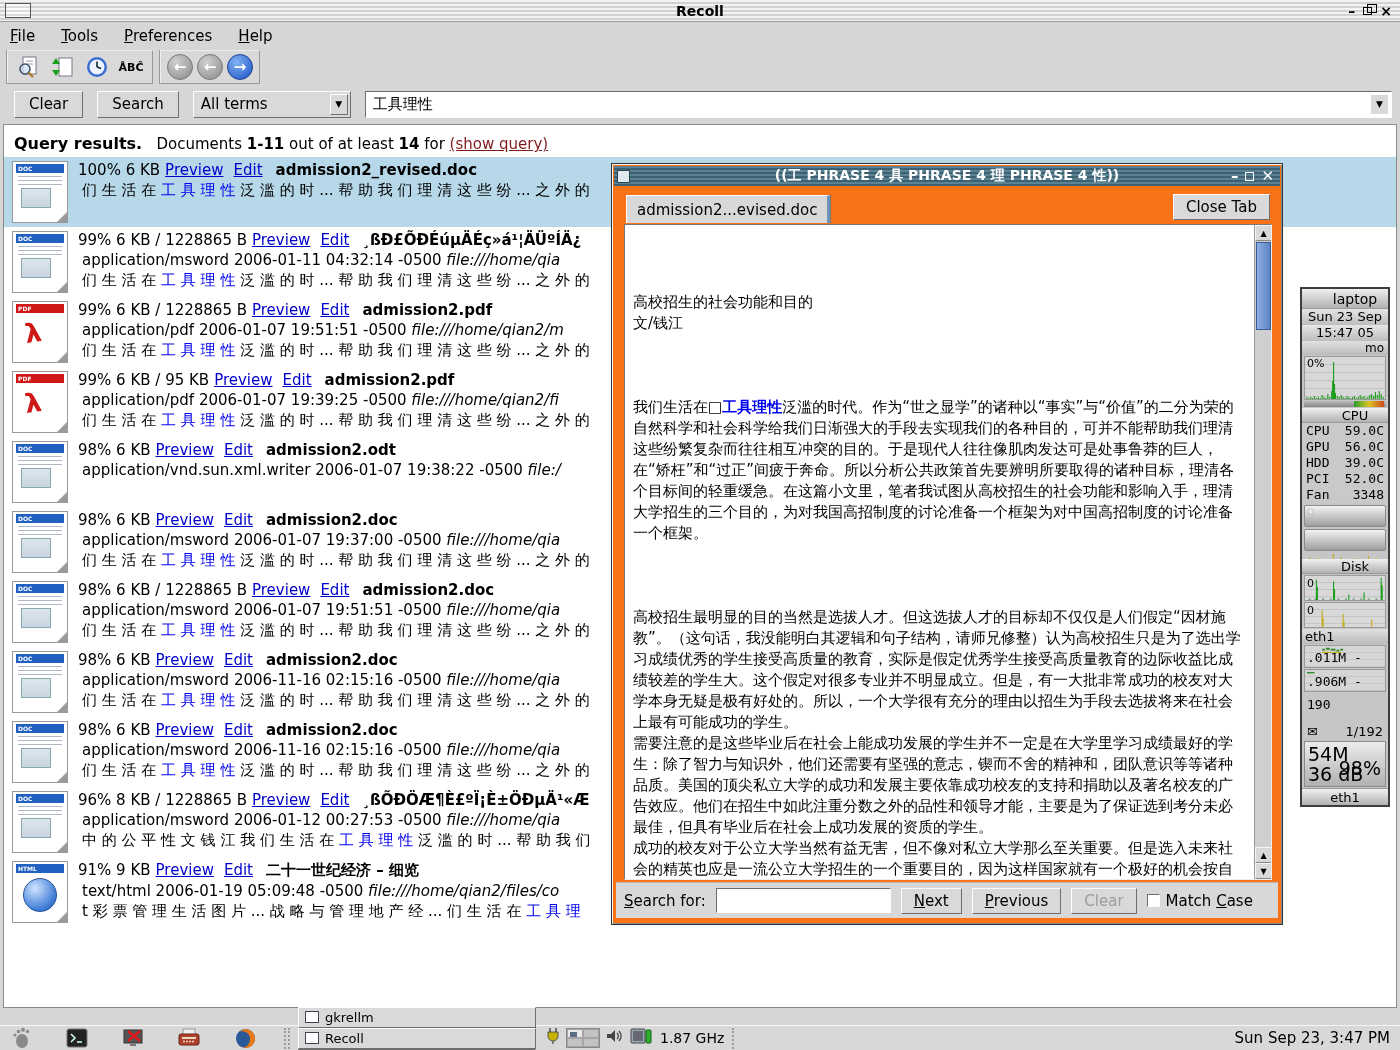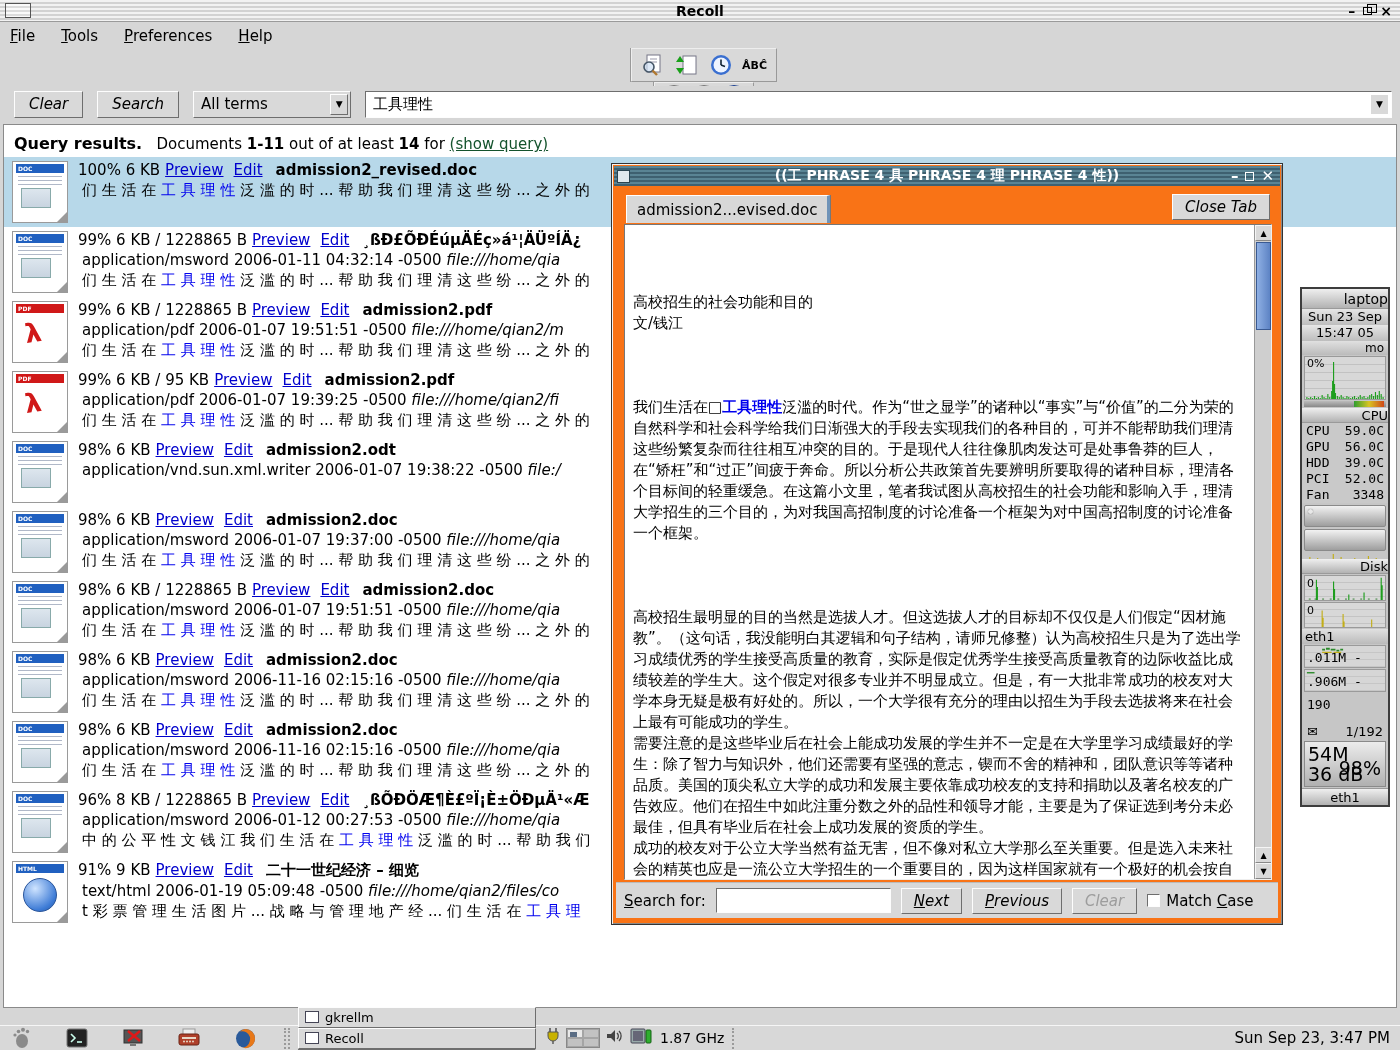--- a/index.html
+++ b/index.html
@@ -1,57 +1,57 @@
 <!DOCTYPE html>
 <html><head>
 <meta charset="utf-8">
 <style>
   * { margin:0; padding:0; box-sizing:border-box; }
   html,body { width:1400px; height:1050px; overflow:hidden; }
   body { font-family:"DejaVu Sans","Liberation Sans",sans-serif; background:#d6d6d6; position:relative; font-size:15px; color:#000; }
 
   .raised { background:#d9d9d9; border-top:1px solid #fdfdfd; border-left:1px solid #fdfdfd; border-right:1px solid #6e6e6e; border-bottom:1px solid #6e6e6e; }
   .sunken { border-top:1px solid #6e6e6e; border-left:1px solid #6e6e6e; border-right:1px solid #fdfdfd; border-bottom:1px solid #fdfdfd; }
-  .btn { display:inline-flex; align-items:center; justify-content:center; cursor:default; font-size:15px;font-style:italic; }
+  .btn { display:inline-flex; align-items:center; justify-content:center; cursor:default; font-size:15px; }
 
   
   #titlebar { position:absolute; left:0; top:0; width:1400px; height:22px;
     background:repeating-linear-gradient(to bottom,#f2f2f2 0 2px,#d2d2d2 2px 4px);
     border-bottom:1px solid #9a9a9a; display:flex; align-items:center; }
   #titlebar .menu-box { width:26px; height:15px; margin-left:5px; background:repeating-linear-gradient(to bottom,#fafafa 0 2px,#dcdcdc 2px 4px); border:1px solid #555; }
   #titlebar .title { position:absolute; left:0; right:0; text-align:center; font-weight:bold; font-size:14px; }
   #titlebar .winbtns { margin-left:auto; display:flex; gap:8px; margin-right:8px; align-items:center; z-index:2; }
   #titlebar .winbtns span { font-weight:bold; font-size:14px; line-height:14px; }
   .restore-glyph { display:inline-block; width:9px; height:8px; border:1px solid #000; position:relative; background:transparent; }
   .restore-glyph::before { content:""; position:absolute; left:3px; top:-4px; width:8px; height:7px; border:1px solid #000; }
 
   #menubar { position:absolute; left:0; top:23px; width:1400px; height:25px; display:flex; align-items:center; gap:26px; padding-left:10px; background:#d6d6d6; }
   #menubar span { font-size:15px; }
 
-  #toolbar { position:absolute; left:0; top:48px; width:1400px; height:38px; display:flex; align-items:center; background:#d6d6d6;flex-direction:column; }
+  #toolbar { position:absolute; left:0; top:48px; width:1400px; height:38px; display:flex; align-items:center; background:#d6d6d6; }
   .toolgroup { display:flex; align-items:center; gap:4px; padding:2px 6px; height:34px; margin-left:6px;
     border-left:2px groove #eee; border-top:1px solid #eee; border-bottom:1px solid #999; border-right:1px solid #999; background:#d9d9d9; }
   .toolbtn { width:30px; height:28px; display:flex; align-items:center; justify-content:center; }
   .navbtn { width:26px; height:26px; border-radius:50%; display:flex; align-items:center; justify-content:center; color:#fff; font-weight:bold; font-size:15px; }
   .navbtn.gray { background:radial-gradient(circle at 35% 30%,#cfcfcf,#8a8a8a); border:1px solid #777; }
   .navbtn.blue { background:radial-gradient(circle at 35% 30%,#7fb2f0,#1c50c8); border:1px solid #1b3f90; }
   .abc-label { font-size:11px; font-weight:bold; }
 
   #searchbar { position:absolute; left:0; top:86px; width:1400px; height:36px; display:flex; align-items:center; gap:14px; padding-left:14px; background:#d6d6d6; }
   #searchbar .btn { padding:3px 14px; height:27px; }
   .combo { height:27px; width:158px; display:flex; align-items:center; background:#d9d9d9; }
   .combo .label { flex:1; padding-left:7px; font-size:15px; }
   .combo .arrow { width:18px; height:21px; margin-right:2px; display:flex; align-items:center; justify-content:center; font-size:9px; }
   #query-input { flex:1; height:27px; margin-right:8px; background:#fff; display:flex; align-items:center; padding-left:7px; font-size:15px; position:relative; }
   #query-input .histarrow { position:absolute; right:3px; top:3px; width:17px; height:19px; display:flex; align-items:center; justify-content:center; font-size:9px; background:#d9d9d9; }
 
   #results-pane { position:absolute; left:3px; top:124px; width:1394px; height:884px; background:#fff; border:1px solid #8a8a8a; overflow:hidden; }
   #results-header { padding:9px 0 4px 10px; font-size:15px; }
   #results-header b.big { font-size:16px; }
-  #results-header a { color:#14532d; text-decoration:underline; }
+  #results-header a { color:#7f1d1d; text-decoration:underline; }
   .result-row { display:flex; padding:4px 6px 4px 8px; align-items:flex-start; }
   .result-row.selected { background:#b7d8e9; }
   .ficon { width:56px; height:62px; background:#fff; border:1px solid #9a9a9a; position:relative; flex:none; margin-right:10px; overflow:hidden; }
   .ficon .band { position:absolute; left:3px; top:2px; right:3px; height:9px; color:#fff; font-size:6px; font-weight:bold; padding-left:2px; line-height:9px; }
   .ficon.doc .band, .ficon.html .band { background:#2060c0; }
   .ficon.pdf .band { background:#d01818; }
   .ficon .lines { position:absolute; left:5px; top:14px; right:5px; }
   .ficon .lines i { display:block; height:1px; background:#b0b8c8; margin-bottom:3px; }
   .ficon .tbl { position:absolute; left:8px; top:26px; width:30px; height:20px; border:1px solid #8aa; background:linear-gradient(#dde6ee,#c8d4e0); }
   .ficon .fold { position:absolute; right:-1px; bottom:-1px; width:0; height:0; border-left:12px solid transparent; border-bottom:12px solid #9a9a9a; }
@@ -89,21 +89,21 @@
   #sb-thumb { position:absolute; top:17px; left:1px; width:15px; height:88px; background:linear-gradient(to right,#8fb0e4,#5d83c4); border:1px solid #3a5a92; }
   #pv-findbar { position:absolute; left:4px; right:4px; bottom:6px; height:36px; display:flex; align-items:center; gap:10px; padding-left:8px; background:#d8d8d8; border-top:1px solid #bbb; }
   #find-input { width:175px; height:25px; background:#fff; }
   #pv-findbar .btn { padding:2px 12px; height:26px; }
   #pv-findbar .btn.disabled { color:#9d9d9d; }
   .checkbox { width:13px; height:13px; background:#fff; display:inline-block; }
   #match-case-wrap { display:flex; align-items:center; gap:6px; }
 
   
   #gkrellm { position:absolute; left:1300px; top:287px; width:90px; background:#c6c6c6; border:2px solid #3d3d3d; font-size:13px; }
-  .gk-cap { background:linear-gradient(#efefef,#b2b2b2); border-bottom:1px solid #9a9a9a; text-align:right;padding-left:20px; }
+  .gk-cap { background:linear-gradient(#efefef,#b2b2b2); border-bottom:1px solid #9a9a9a; text-align:center;padding-left:20px; }
   .gk-host { height:20px; line-height:20px; font-size:14px; }
   .gk-date, .gk-time { height:16px; line-height:16px; text-align:center; background:linear-gradient(#e6e6e6,#bdbdbd); }
   .gk-mo { height:14px; line-height:14px; text-align:right; padding-right:4px; font-size:12px; background:linear-gradient(#e0e0e0,#bbb); }
   .gk-chart { height:44px; background:repeating-linear-gradient(to bottom,#d8d8d8 0 7px,#c2c2c2 7px 8px); border:1px solid #9a9a9a; position:relative; margin:1px 2px; }
   .gk-chart .pct { position:absolute; left:2px; top:0; font-size:11px; }
   .gk-chart svg { position:absolute; left:0; bottom:0; width:100%; height:100%; }
   .gk-krell { height:6px; margin:0 2px 1px 2px; background:linear-gradient(#bbb,#888); position:relative; }
   .gk-krell .load { position:absolute; right:2px; top:0; bottom:0; width:36%; background:linear-gradient(to right,#2f9e2f,#d8c421,#d04818); }
   .gk-sec { height:15px; line-height:15px; font-size:13px; }
   .gk-kv { display:flex; justify-content:space-between; padding:0 4px; height:16px; line-height:16px; font-family:"DejaVu Sans Mono","Liberation Mono",monospace; font-size:13px; background:#c9c9c9; }

